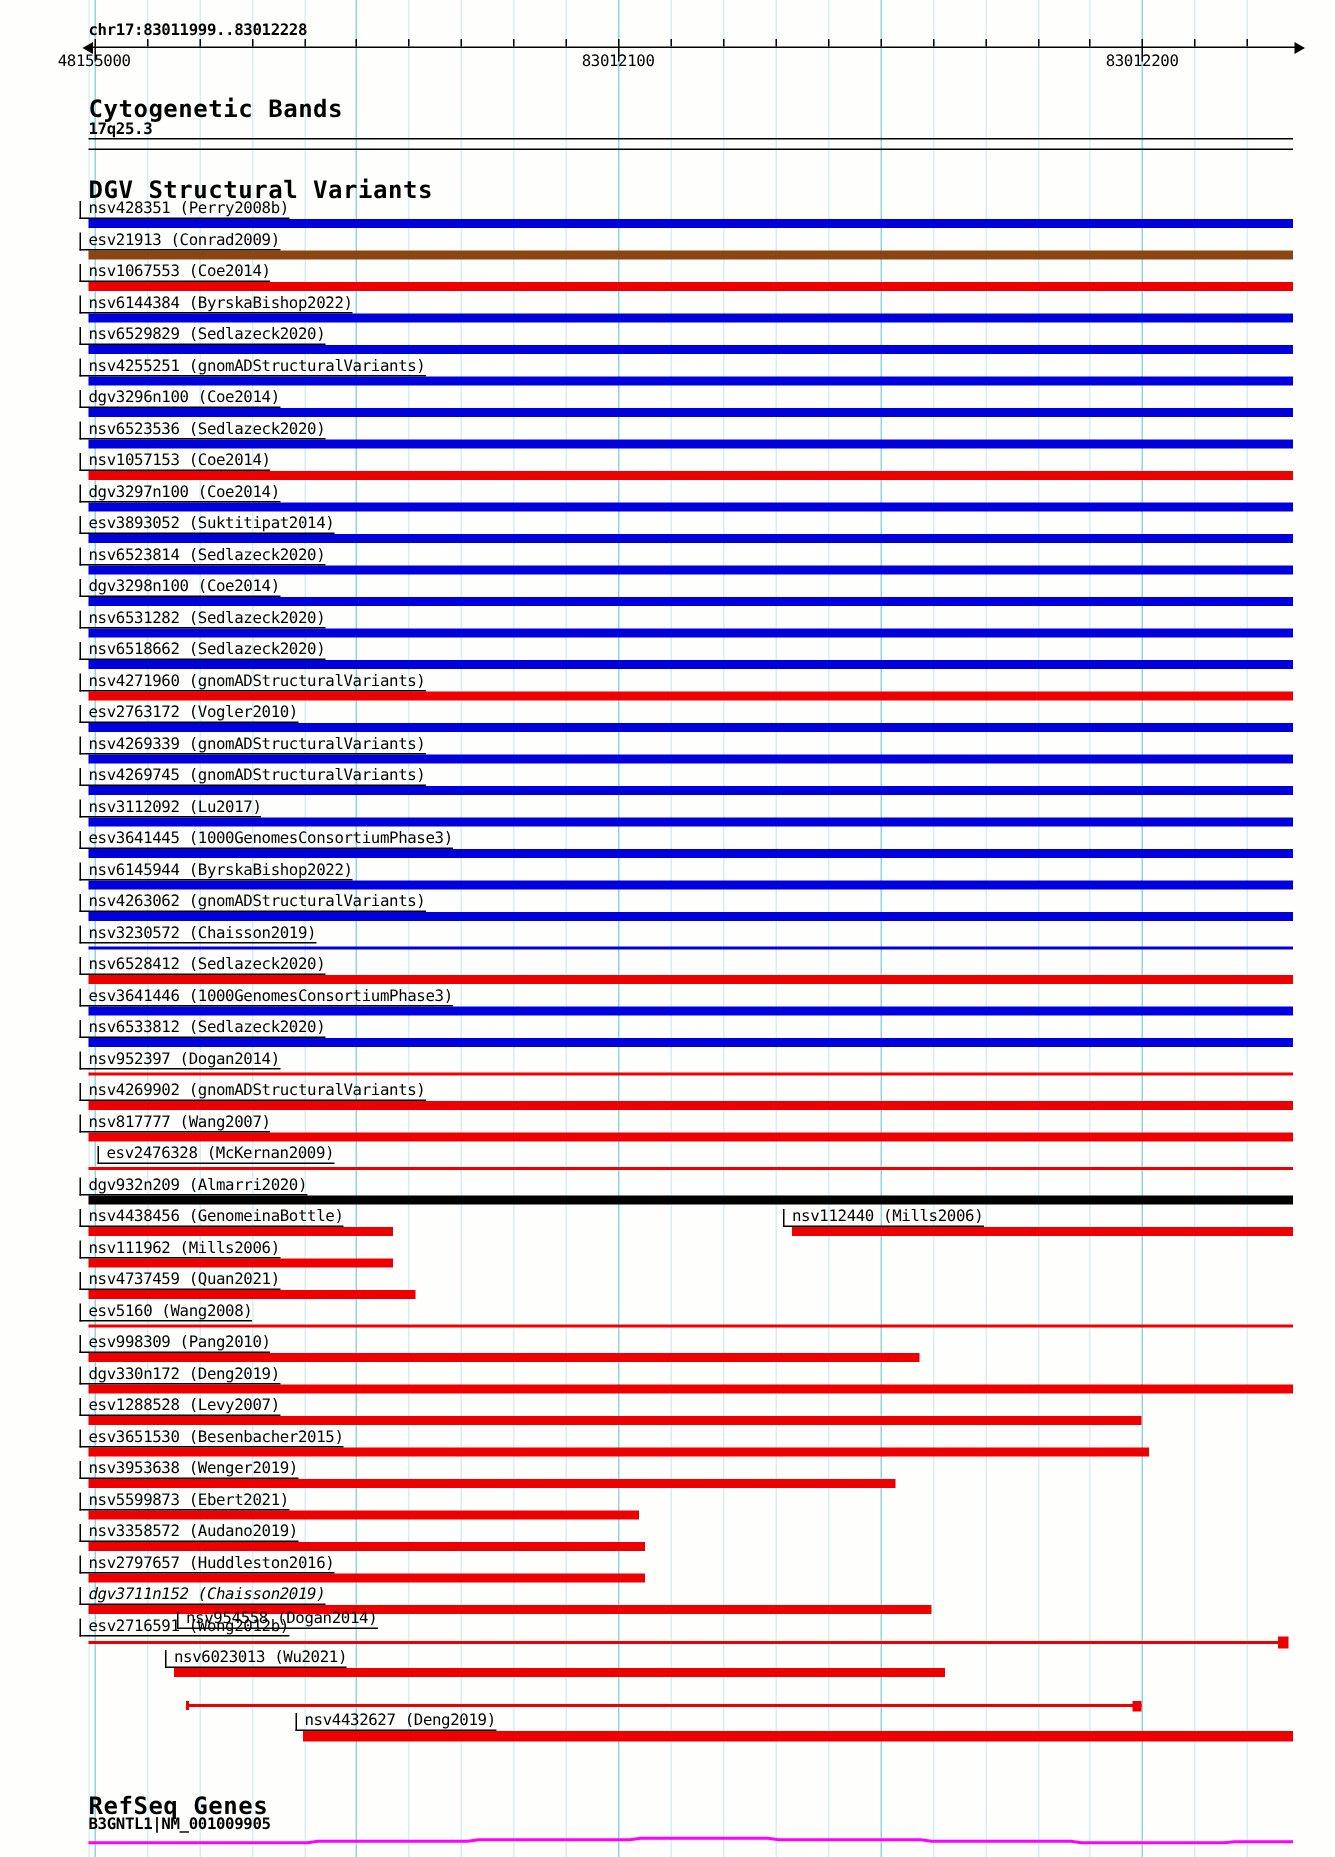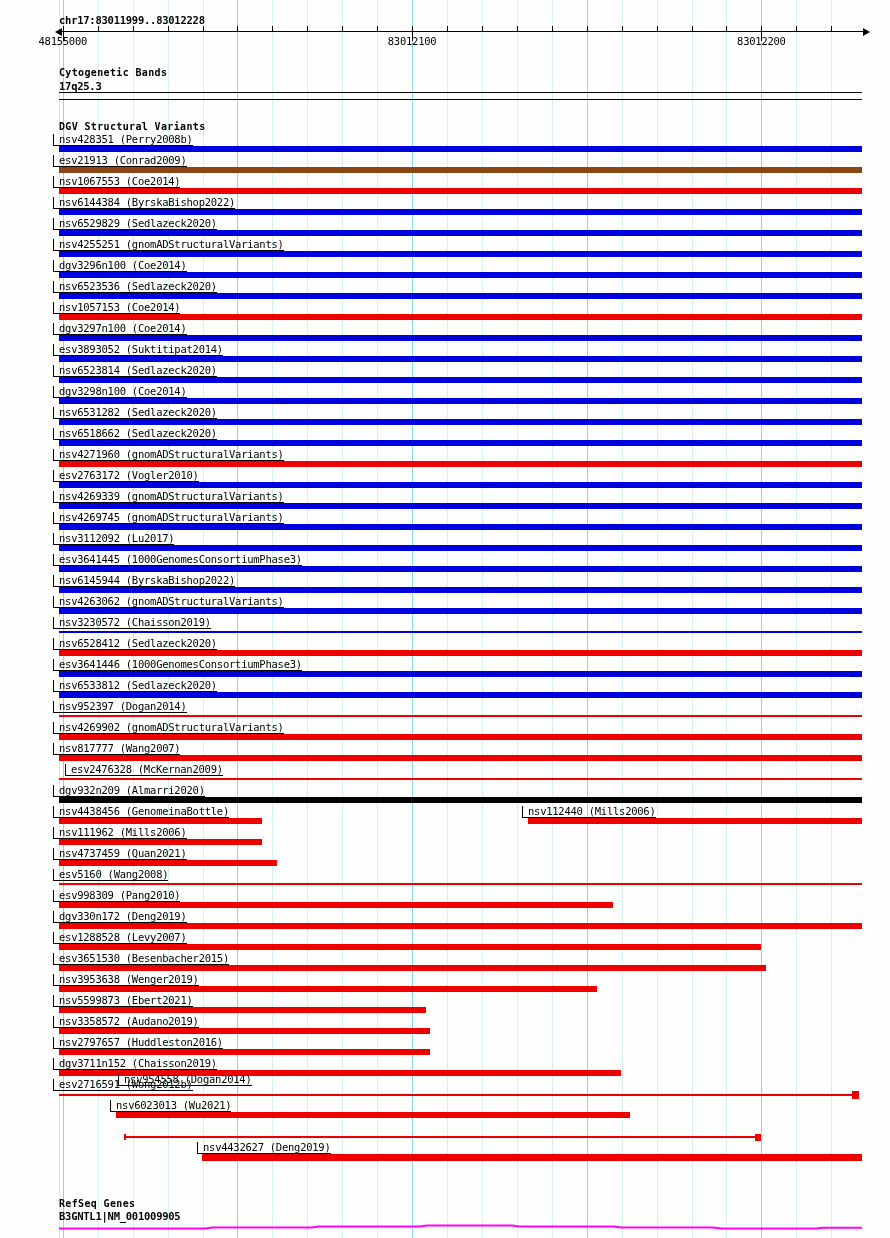--- a/index.html
+++ b/index.html
@@ -8,21 +8,21 @@
     overflow:hidden;
     font-family:"DejaVu Sans Mono", monospace;
     color:#000;
   }
   .abs{position:absolute;}
   .txt{
     position:absolute;font-size:10.5px;line-height:12px;letter-spacing:-0.25px;
     white-space:pre;z-index:3;font-weight:bold;
   }
   .track-title{
-    position:absolute;font-size:10px;line-height:13px;font-weight:bold;
+    position:absolute;font-size:16px;line-height:13px;font-weight:bold;
     letter-spacing:0.35px;white-space:pre;z-index:3;
   }
   .vlabel{
     position:absolute;height:11px;border-left:1px solid #000;border-bottom:1px solid #000;
     padding-left:5px;font-size:10.5px;line-height:11px;letter-spacing:-0.25px;
     white-space:pre;z-index:3;
   }
   .grid{position:absolute;top:0;width:1px;height:1238px;z-index:0;}
   .shape{position:absolute;z-index:2;}
   .ticklabel{position:absolute;width:60px;margin-left:-30px;text-align:center;
@@ -196,21 +196,21 @@
       <div class="vlabel" style="left: 53px; top: 953px;">esv3651530 (Besenbacher2015)</div>
       <div class="shape" style="left: 59px; top: 965px; width: 707px; height: 6px; background: rgb(238, 0, 0);"></div>
       <div class="vlabel" style="left: 53px; top: 974px;">nsv3953638 (Wenger2019)</div>
       <div class="shape" style="left: 59px; top: 986px; width: 538px; height: 6px; background: rgb(238, 0, 0);"></div>
       <div class="vlabel" style="left: 53px; top: 995px;">nsv5599873 (Ebert2021)</div>
       <div class="shape" style="left: 59px; top: 1007px; width: 367px; height: 6px; background: rgb(238, 0, 0);"></div>
       <div class="vlabel" style="left: 53px; top: 1016px;">nsv3358572 (Audano2019)</div>
       <div class="shape" style="left: 59px; top: 1028px; width: 371px; height: 6px; background: rgb(238, 0, 0);"></div>
       <div class="vlabel" style="left: 53px; top: 1037px;">nsv2797657 (Huddleston2016)</div>
       <div class="shape" style="left: 59px; top: 1049px; width: 371px; height: 6px; background: rgb(238, 0, 0);"></div>
-      <div class="vlabel" style="left: 53px; top: 1058px;">dgv3711n152 (Chaisson2019)</div>
+      <div class="vlabel" style="left: 53px; top: 1058px; font-style: italic;">dgv3711n152 (Chaisson2019)</div>
       <div class="shape" style="left: 59px; top: 1070px; width: 562px; height: 6px; background: rgb(238, 0, 0);"></div>
       <div class="vlabel" style="left: 53px; top: 1079px;">esv2716591 (Wong2012b)</div>
       <div class="shape" style="left: 59px; top: 1094px; width: 793px; height: 1.5px; background: rgb(238, 0, 0);"></div>
       <div class="shape" style="left: 852px; top: 1091px; width: 7px; height: 8px; background: rgb(238, 0, 0);"></div>
       <div class="vlabel" style="left: 110px; top: 1100px;">nsv6023013 (Wu2021)</div>
       <div class="shape" style="left: 116px; top: 1112px; width: 514px; height: 6px; background: rgb(238, 0, 0);"></div>
       <div class="vlabel" style="left: 118px; top: 1062px; margin-top: 12px;">nsv954558 (Dogan2014)</div>
       <div class="shape" style="left: 124px; top: 1136px; width: 637px; height: 1.5px; background: rgb(238, 0, 0);"></div>
       <div class="shape" style="left: 124px; top: 1134px; width: 2px; height: 6px; background: rgb(238, 0, 0);"></div>
       <div class="shape" style="left: 755px; top: 1134px; width: 6px; height: 6.5px; background: rgb(238, 0, 0);"></div>

